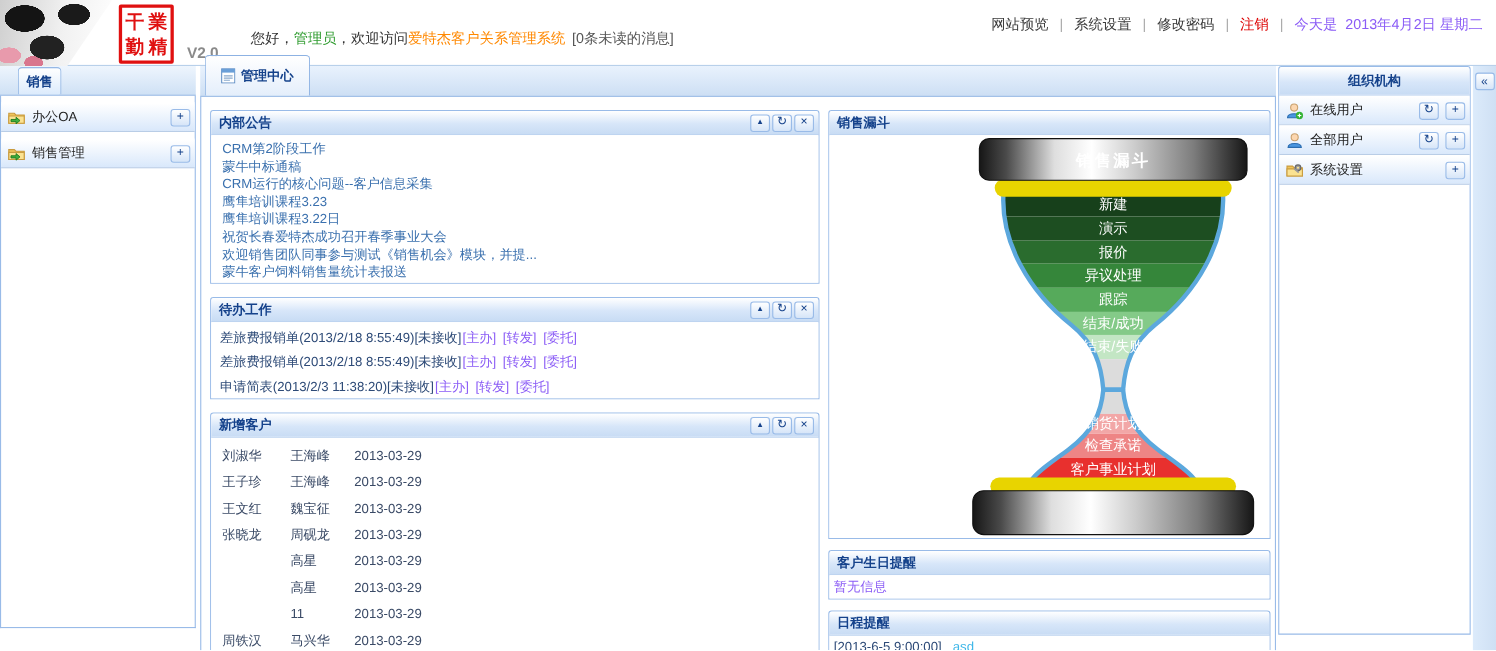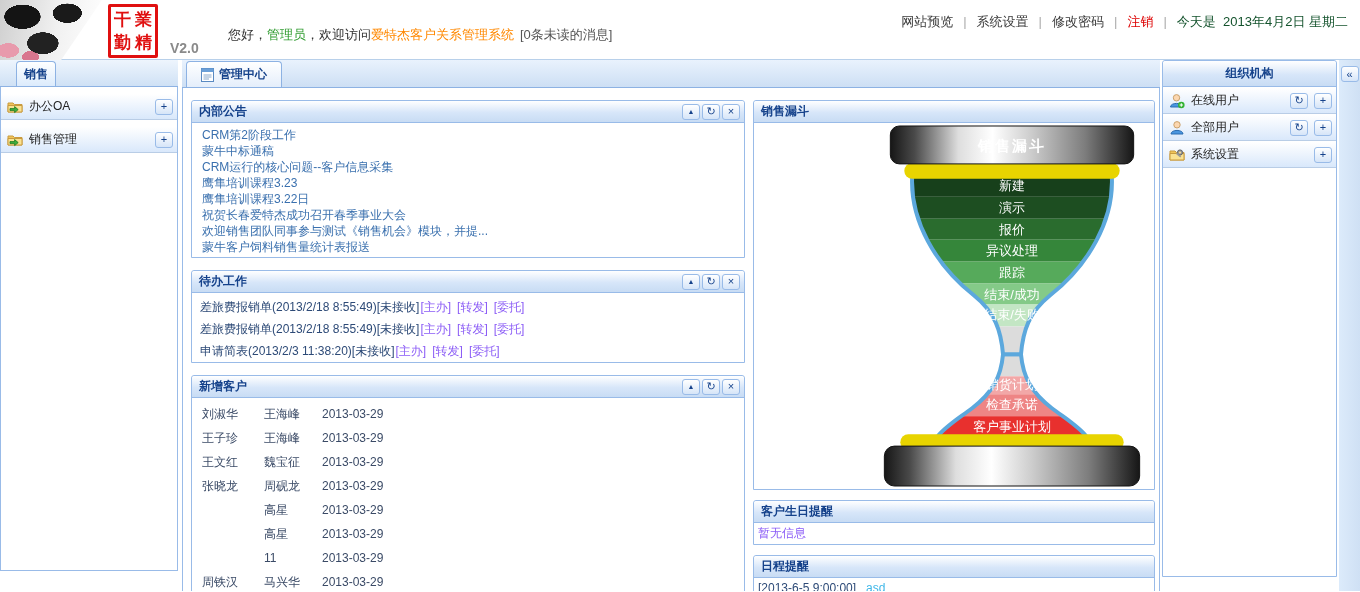--- a/index.html
+++ b/index.html
@@ -26,21 +26,21 @@
     font-weight:bold; font-size:17px; line-height:1; }
   .version { position:absolute; left:170px; top:40px; color:#8a8a8a; font-weight:bold; font-size:14px; }
   .welcome { position:absolute; left:228px; top:26px; font-size:13px; color:#333; }
   .welcome .u { color:#2e9b2e; }
   .welcome .s { color:#ff8800; }
   .welcome .m { color:#555; margin-left:6px; }
   .topnav { position:absolute; right:12px; top:13px; font-size:13px; color:#3a3a3a; white-space:nowrap; }
   .topnav a { color:#3a3a3a; text-decoration:none; cursor:pointer; }
   .topnav a.logout { color:#dd0000; }
   .topnav .sep { color:#aaa; margin:0 10px; }
-  .topnav .date { color:#14532d; }
+  .topnav .date { color:#8b5cf6; }
 
   
   .content { display:flex; height:531px; background:#fff; }
 
   
   .mini-btn { width:18px; height:16px; border:1px solid #99bbe8; border-radius:3px;
     background:linear-gradient(#ffffff,#d6e5f8); color:#15428b; font-size:11px; line-height:13px;
     text-align:center; cursor:pointer; padding:0; flex:0 0 auto; }
   .mini-btn.up { font-size:7px; }
 
@@ -52,21 +52,21 @@
     border-radius:4px 4px 0 0; color:#15428b; font-weight:bold; line-height:24px; cursor:pointer; }
   .side-body { border:1px solid #99bbe8; border-top:none; height:484px; background:#fff; padding-top:6px; }
   .acc-row { height:27px; display:flex; align-items:center; gap:6px; padding:0 4px 0 6px;
     background:linear-gradient(#ffffff,#d9e8fb); border-top:1px solid #fff;
     border-bottom:1px solid #b9cde6; margin-bottom:6px; cursor:pointer; color:#222; }
   .acc-row .lbl { flex:1; }
 
   
   .main { flex:1; min-width:0; display:flex; flex-direction:column; }
   .main-tabstrip { height:28px; background:linear-gradient(#e9f2fd,#cddff4); border-bottom:1px solid #8db2e3; position:relative; }
-  .main-tab { position:absolute; left:4px; bottom:0; height:26px; padding:0 14px;
+  .main-tab { position:absolute; left:4px; bottom:0; height:37px; padding:0 14px;
     display:flex; align-items:center; gap:5px;
     background:linear-gradient(#ffffff,#e4eefb); border:1px solid #8db2e3; border-bottom:none;
     border-radius:4px 4px 0 0; color:#15428b; font-weight:bold; cursor:pointer; }
   .main-body { flex:1; border-left:1px solid #99bbe8; border-right:1px solid #99bbe8;
     background:#fff; display:flex; gap:8px; padding:12px 4px 0 8px; overflow:hidden; }
   .col-left { width:554px; flex:0 0 auto; }
   .col-right { flex:1; min-width:0; }
 
   
   .panel { border:1px solid #99bbe8; border-radius:3px 3px 0 0; background:#fff; }

